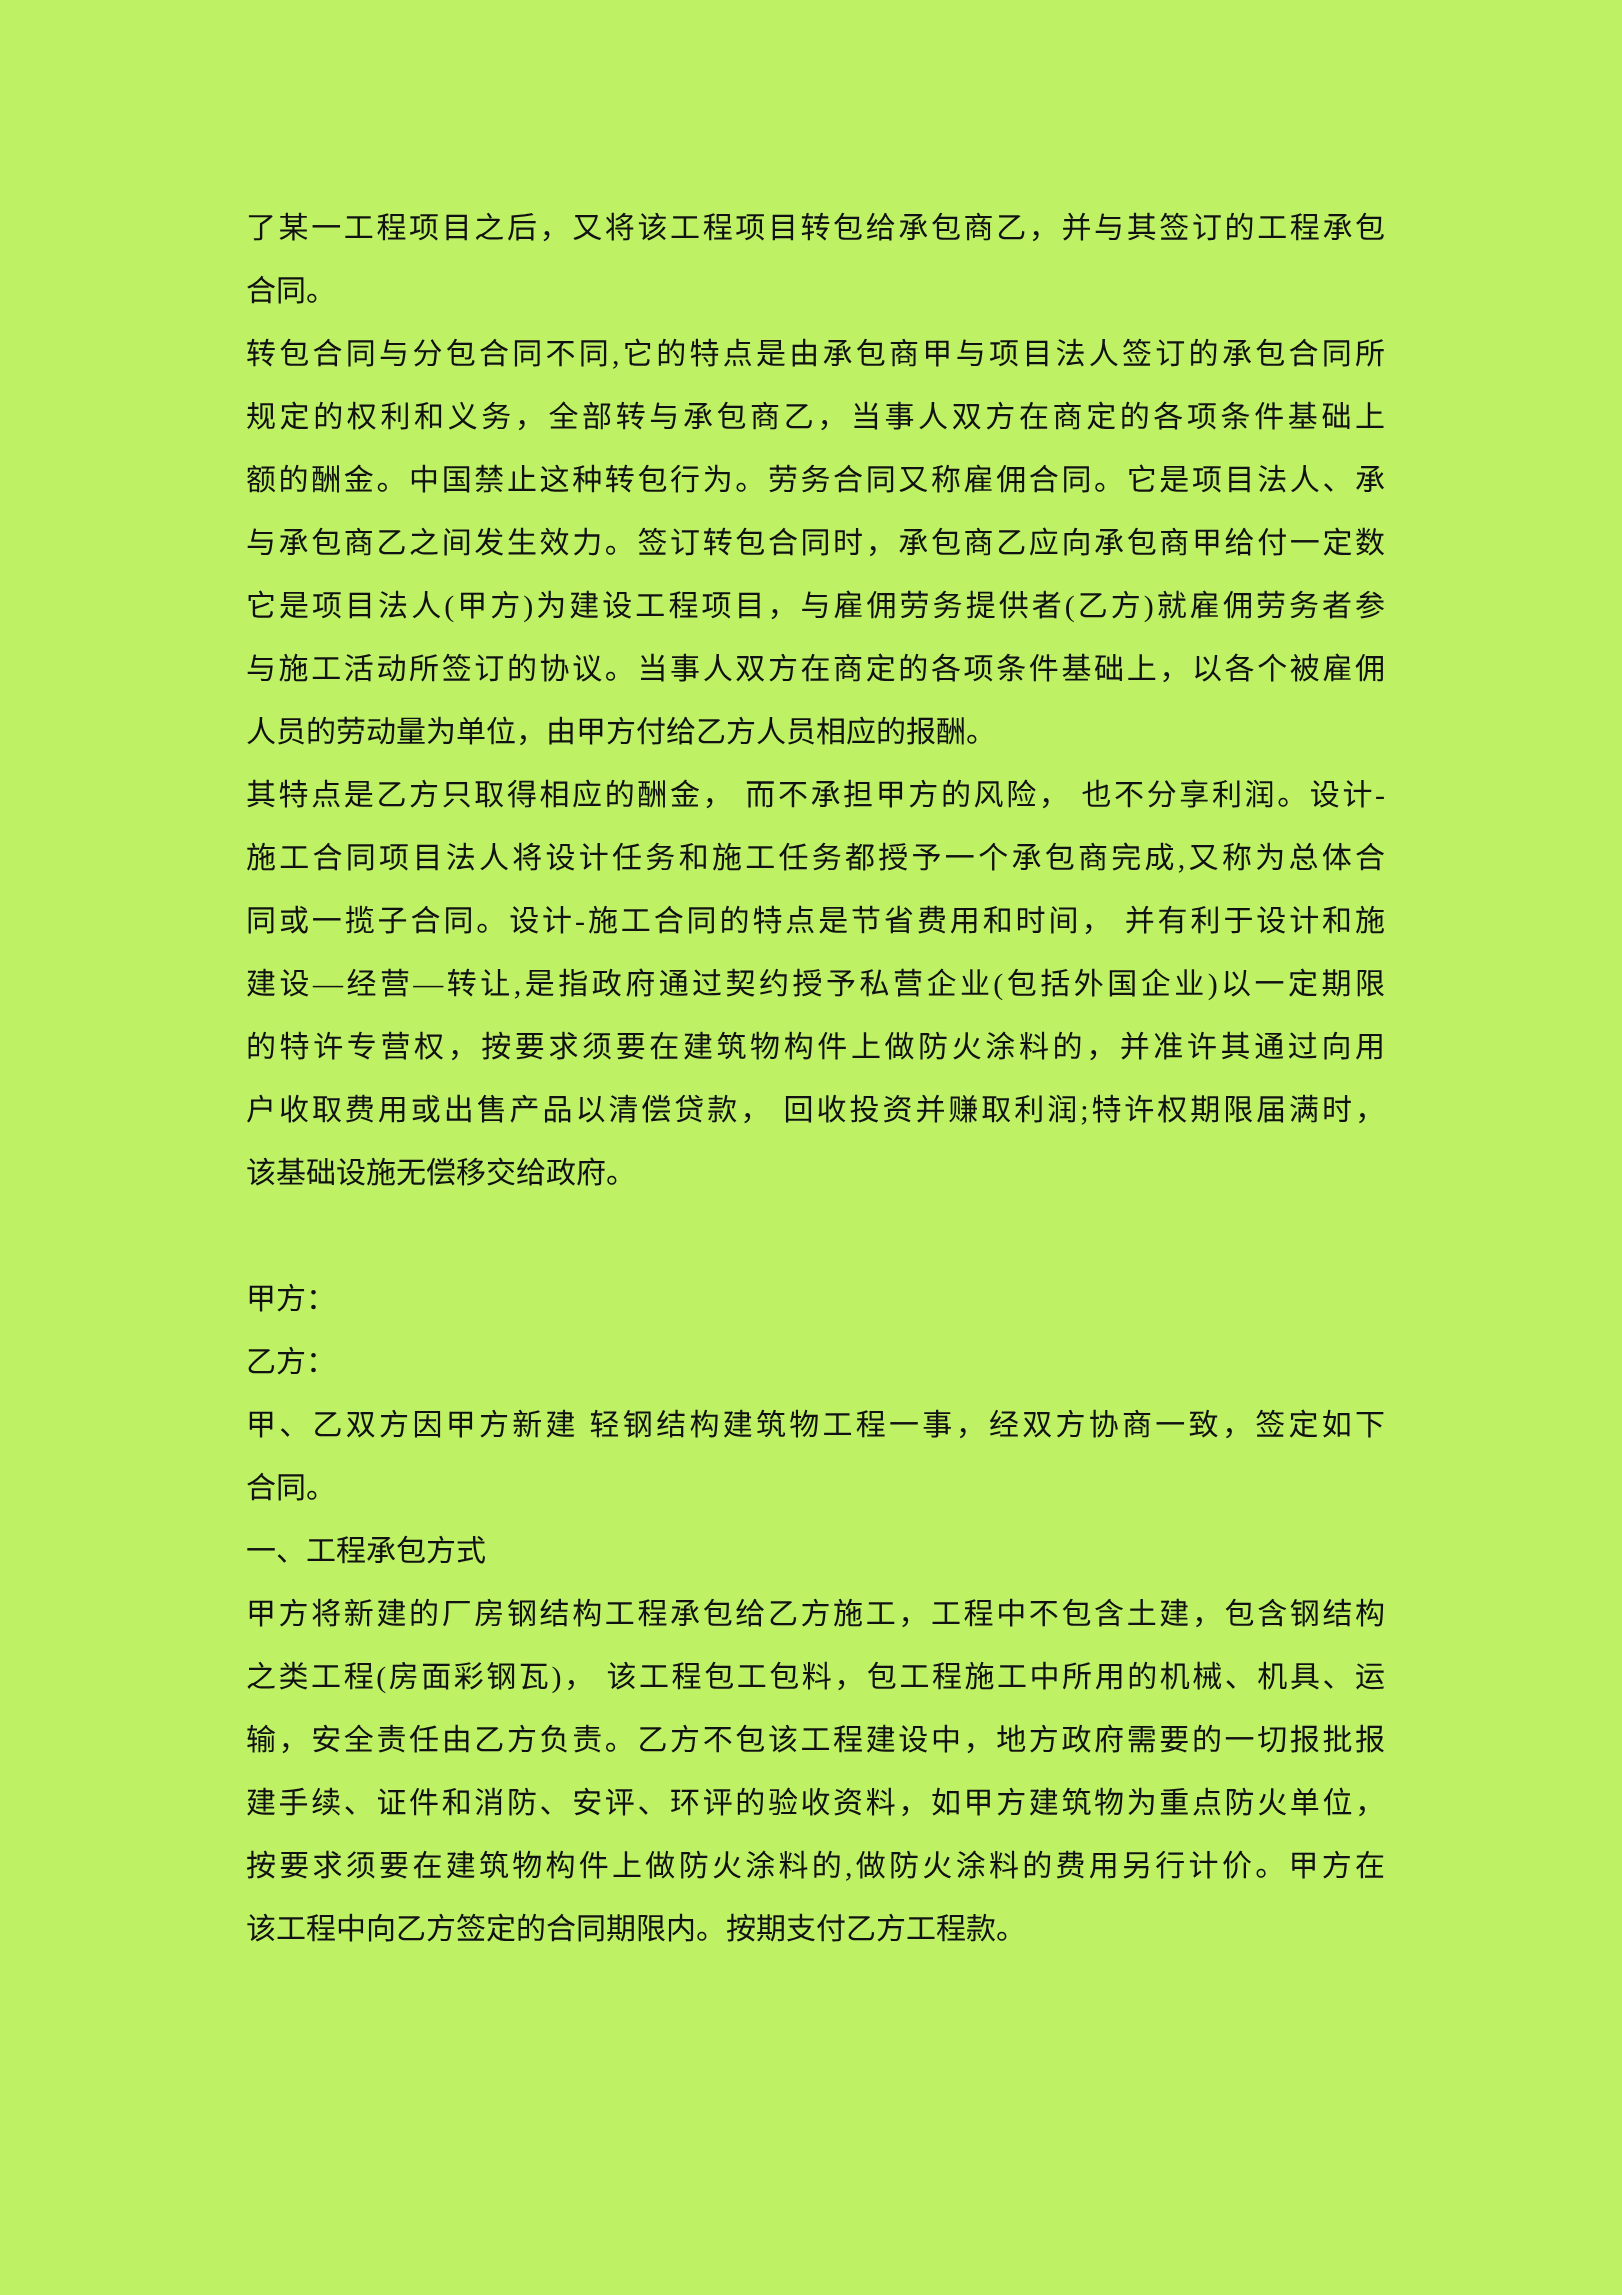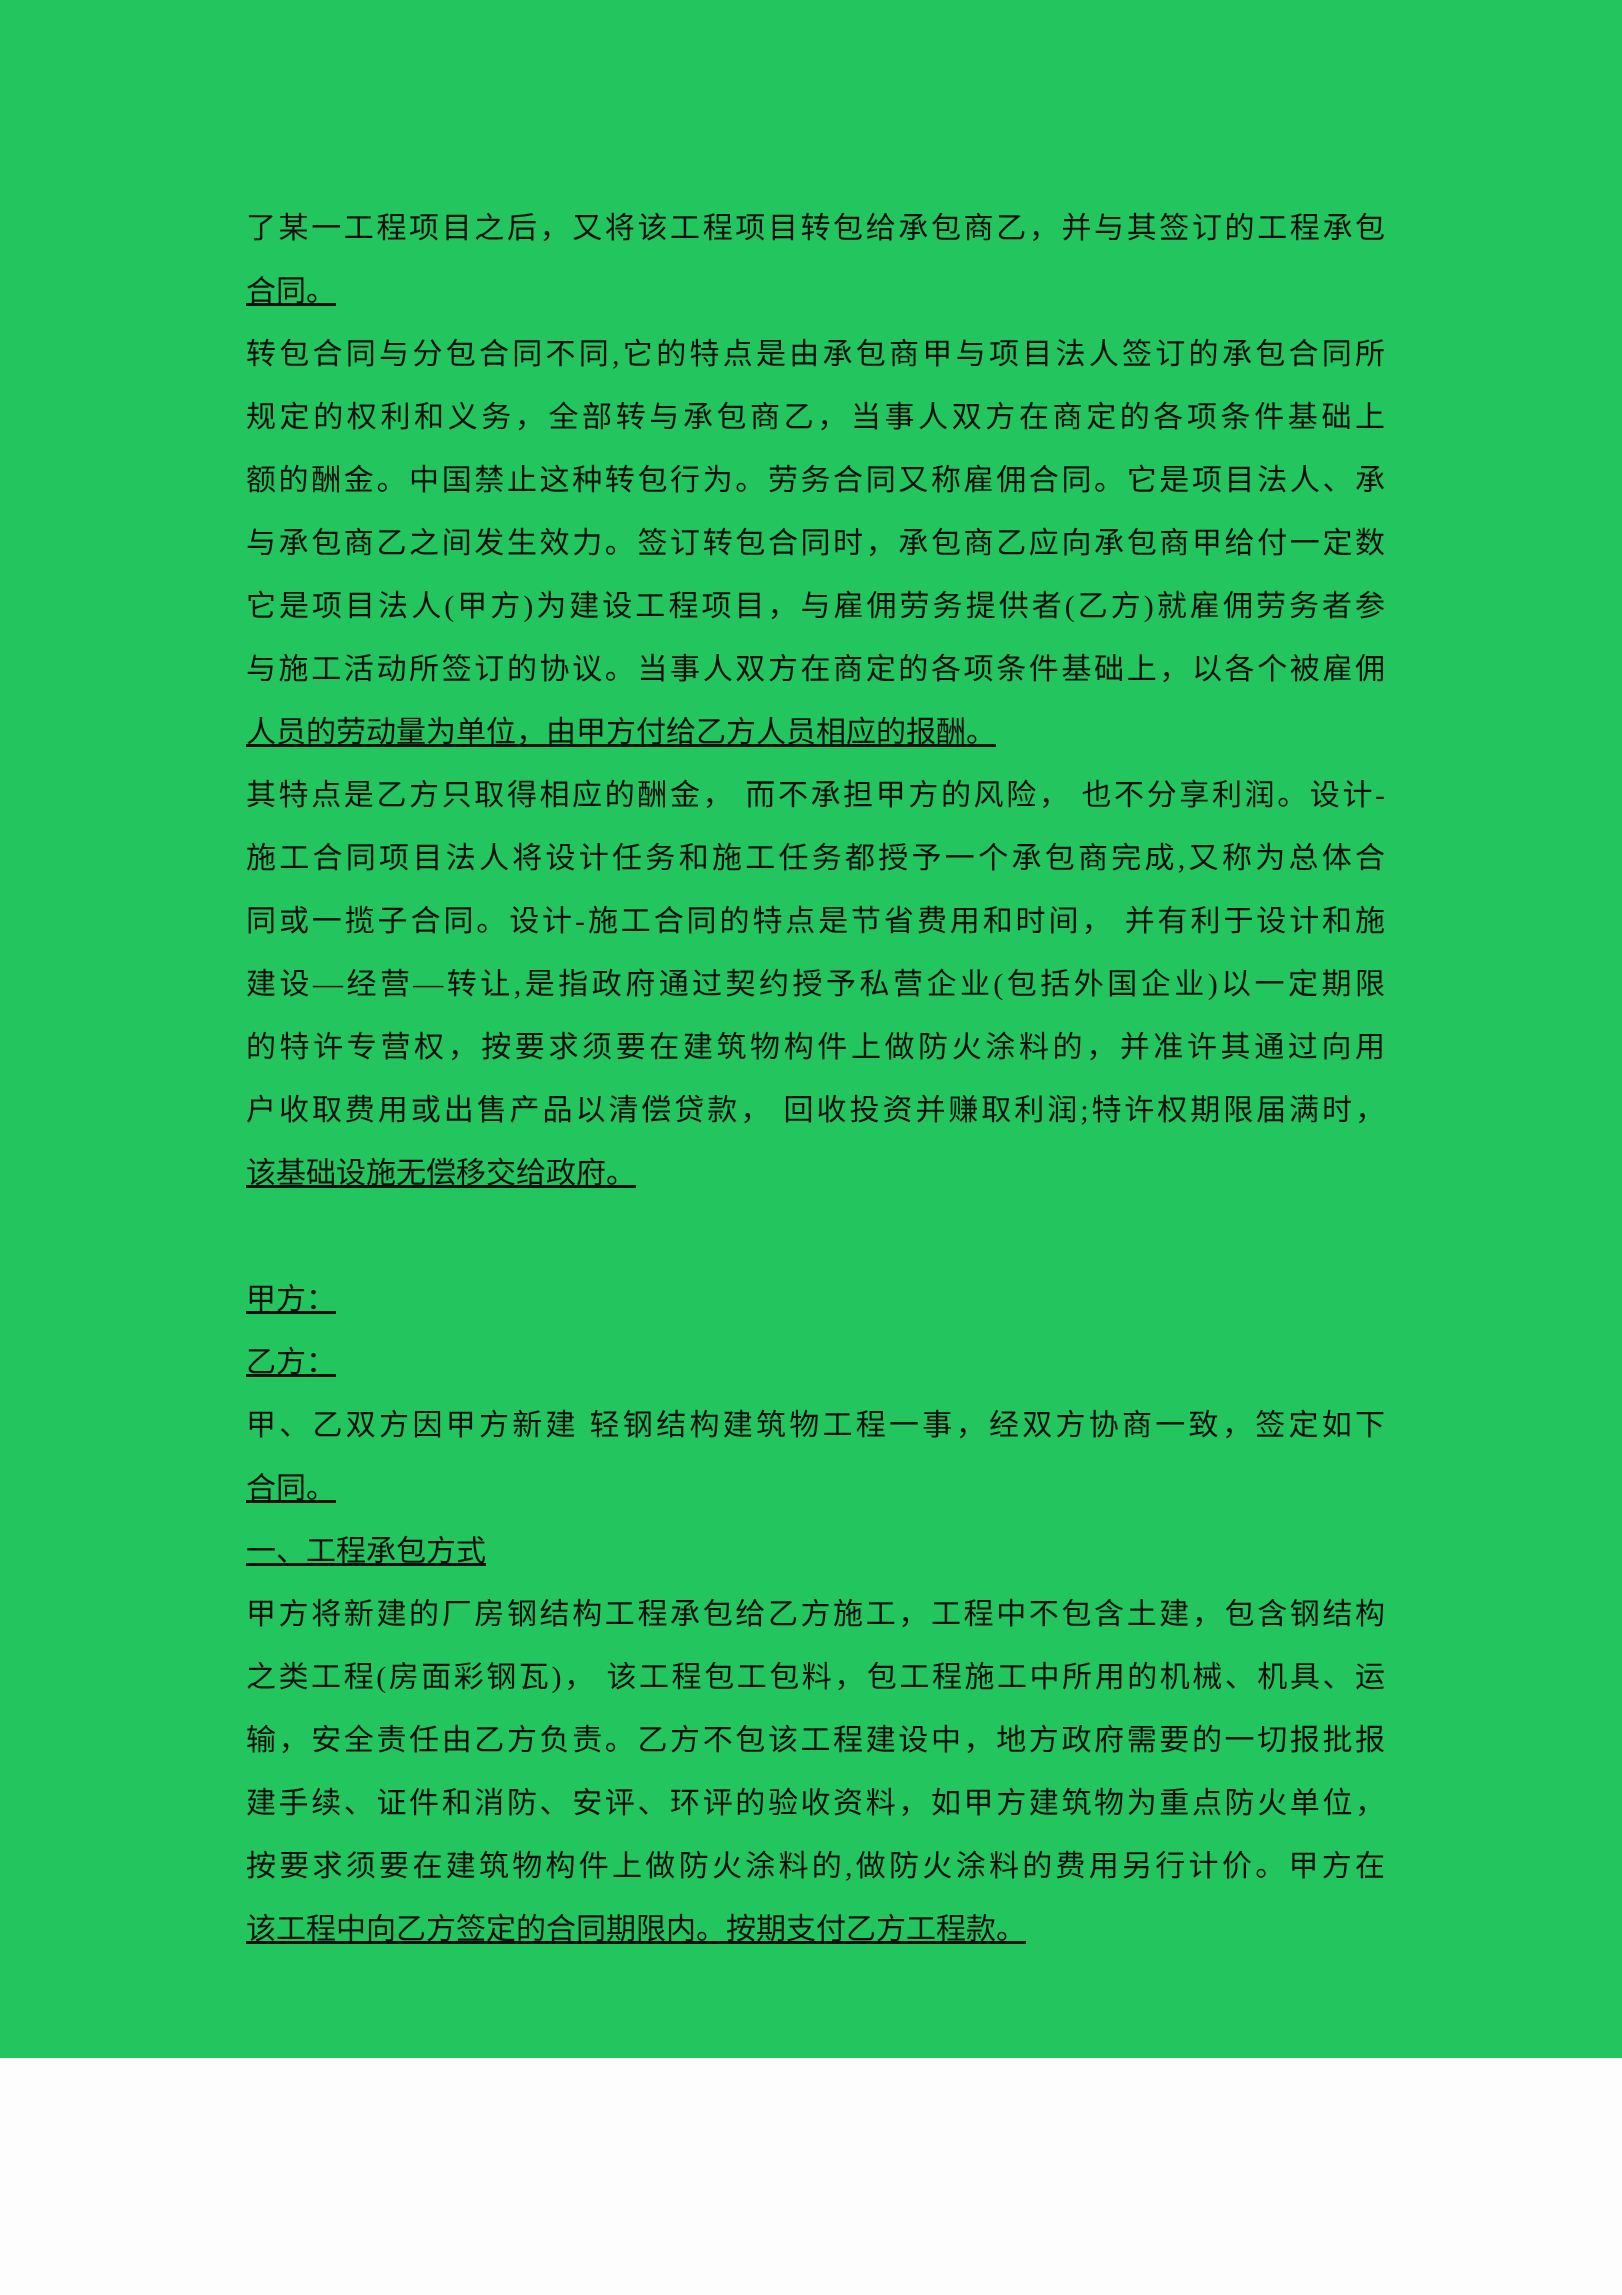--- a/index.html
+++ b/index.html
@@ -3,22 +3,22 @@
 <meta charset="utf-8">
 <style>
   html, body {
     margin: 0;
     padding: 0;
     background: #fdfdfd;
   }
   .page {
     position: relative;
     width: 1623px;
-    height: 2058px;
-    background: #22c55e;
+    height: 2295px;
+    background: #bef264;
     overflow: hidden;
     font-family: "Liberation Serif", "DejaVu Serif", serif;
     color: #111111;
   }
   .doc {
     position: absolute;
     left: 246px;
     top: 196px;
     width: 1139px;
   }
@@ -29,21 +29,20 @@
     white-space: pre;
     text-align: justify;
     text-align-last: justify;
     text-justify: inter-ideograph;
     overflow: hidden;
   }
   .line.last {
     text-align: center;
     text-align-last: left;
     white-space: pre;
-    text-decoration: underline;
   }
   .line.blank {
     height: 63px;
   }
 </style>
 </head>
 <body>
 
 <div class="page">
   <div class="doc">

